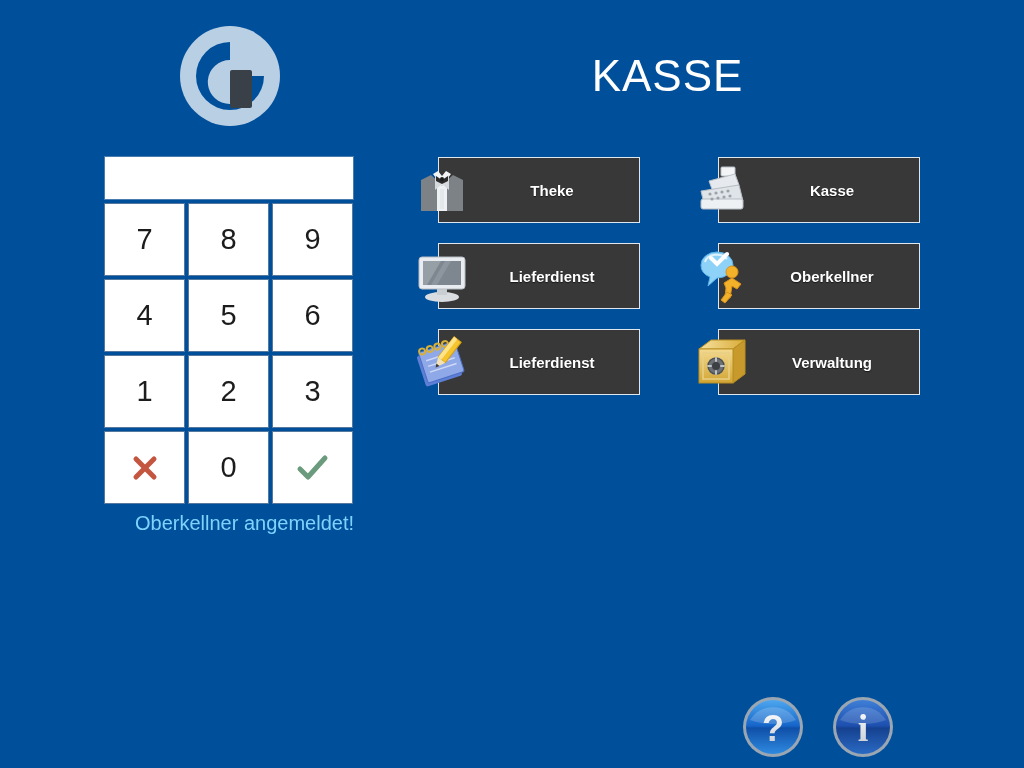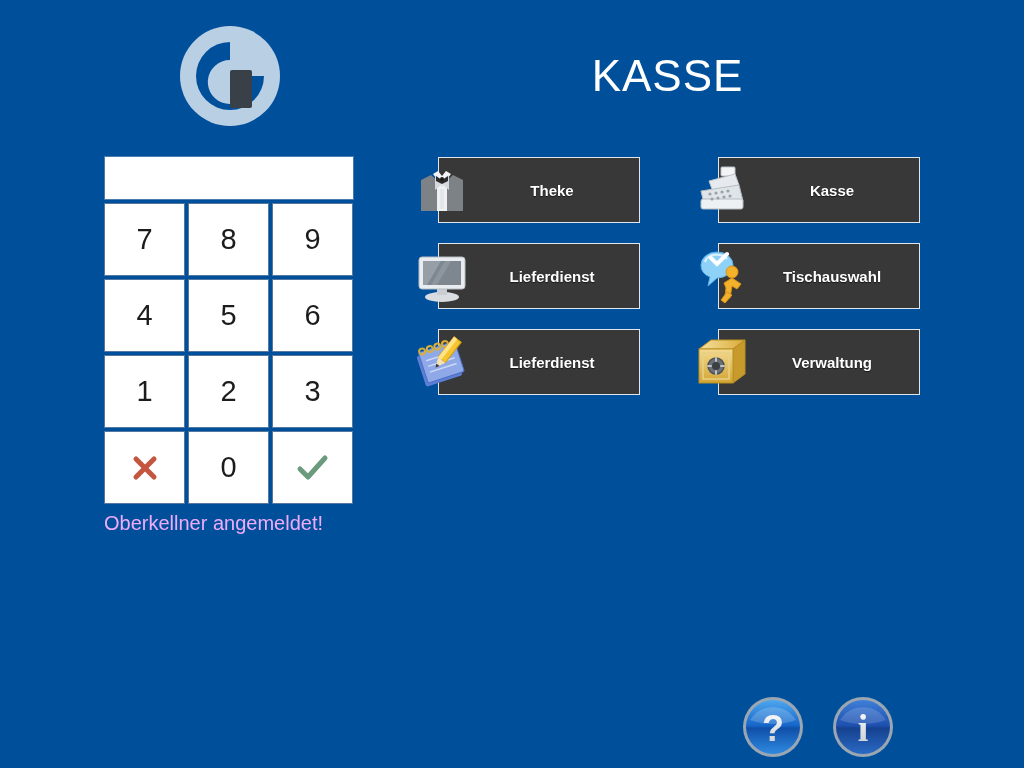--- a/index.html
+++ b/index.html
@@ -76,22 +76,22 @@
     justify-content: center;
     font-size: 29px;
     color: #1c1c1c;
     user-select: none;
     cursor: pointer;
   }
   .key-sym { line-height: 0; }
   #status-text {
     margin-top: 6px;
     width: 250px;
-    text-align: left;
-    color: #f0abfc;
+    text-align: right;
+    color: #7dd3fc;
     font-size: 20px;
     line-height: 26px;
     white-space: nowrap;
   }
 
   
   .menu-col { position: absolute; top: 157px; }
   #menu-col-left  { left: 438px; }
   #menu-col-right { left: 718px; }
 
@@ -311,21 +311,21 @@
     <span class="btn-icon">
       <svg viewBox="0 0 62 62" aria-hidden="true">
         <path d="M10 20 a16 13 0 1 1 32 0 a16 13 0 0 1 -16 13 l-9 8 l2 -9 a16 13 0 0 1 -9 -12 z" fill="#8fd2f7" stroke="#5ab2e8" stroke-width="1"></path>
         <path d="M14 17 a12 9 0 0 1 22 -3" fill="none" stroke="#ffffff" stroke-width="2" opacity=".7"></path>
         <path d="M20 13 l6 6 l10 -10" fill="none" stroke="#ffffff" stroke-width="4" stroke-linecap="round"></path>
         <circle cx="41" cy="27" r="6" fill="#f4b12a" stroke="#d8921a" stroke-width="1"></circle>
         <path d="M33 38 l8 -5 l9 6 l-4 5 l-5 -3 l-2 12 l-5 -1 l1 -9 z" fill="#f4b12a" stroke="#d8921a" stroke-width="1"></path>
         <path d="M36 47 l-6 8 l4 3 l7 -8 z" fill="#f4b12a" stroke="#d8921a" stroke-width="1"></path>
       </svg>
     </span>
-    <span class="btn-label">Tischauswahl</span>
+    <span class="btn-label">Oberkellner</span>
   </div>
 
   <div class="menu-button">
     <span class="btn-icon">
       <svg viewBox="0 0 62 62" aria-hidden="true">
         <defs>
           <linearGradient id="safeTop" x1="0" y1="0" x2="1" y2="0">
             <stop offset="0%" stop-color="#f7e1a0"></stop>
               <stop offset="100%" stop-color="#d8ab37"></stop>
           </linearGradient>

